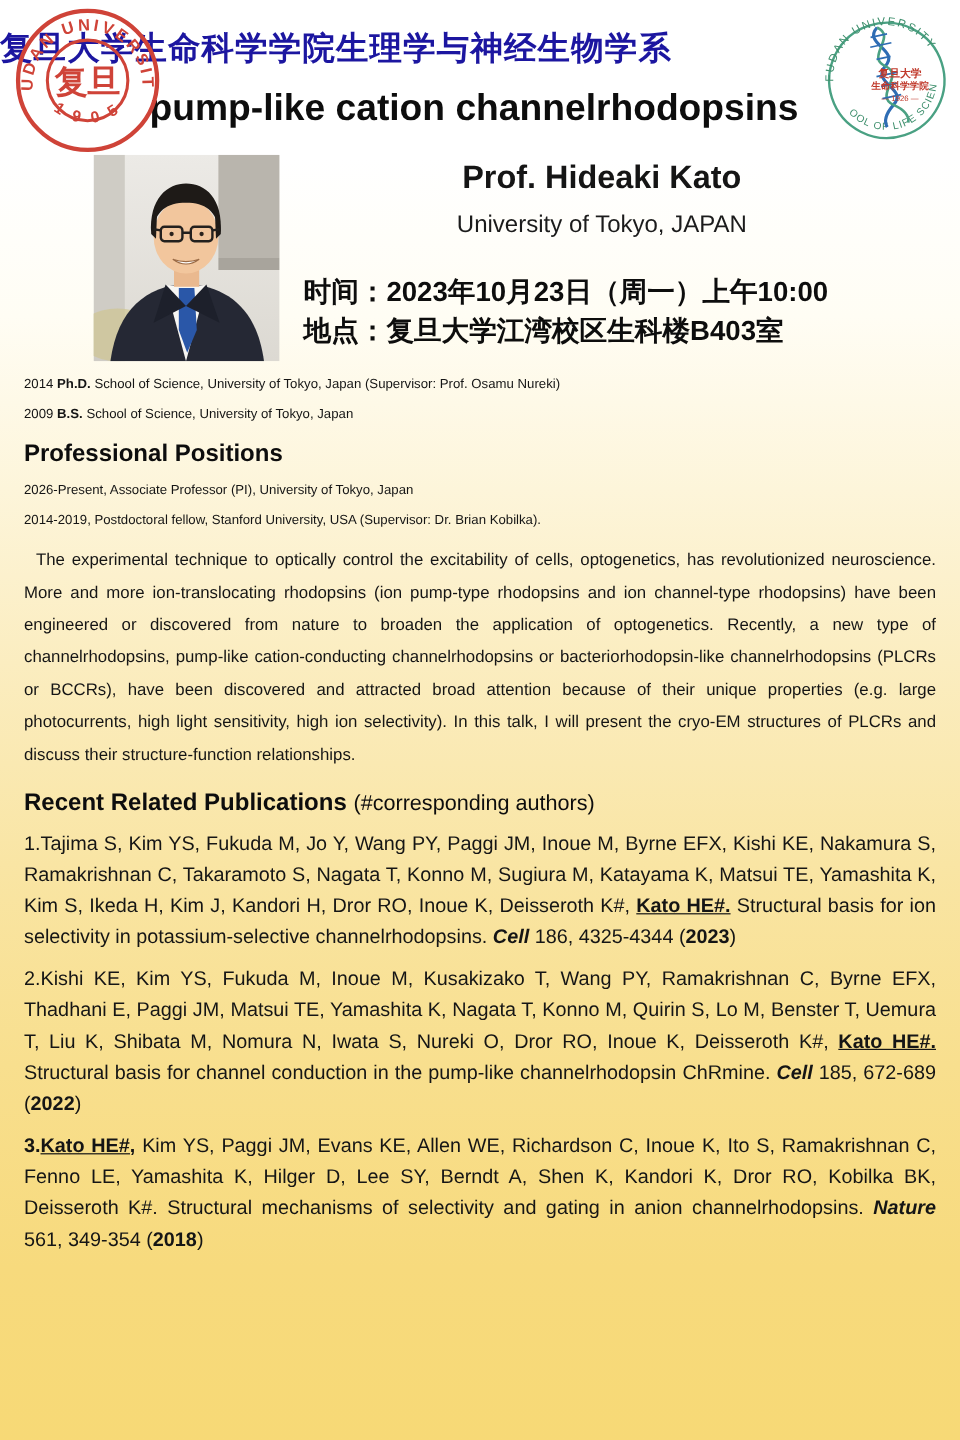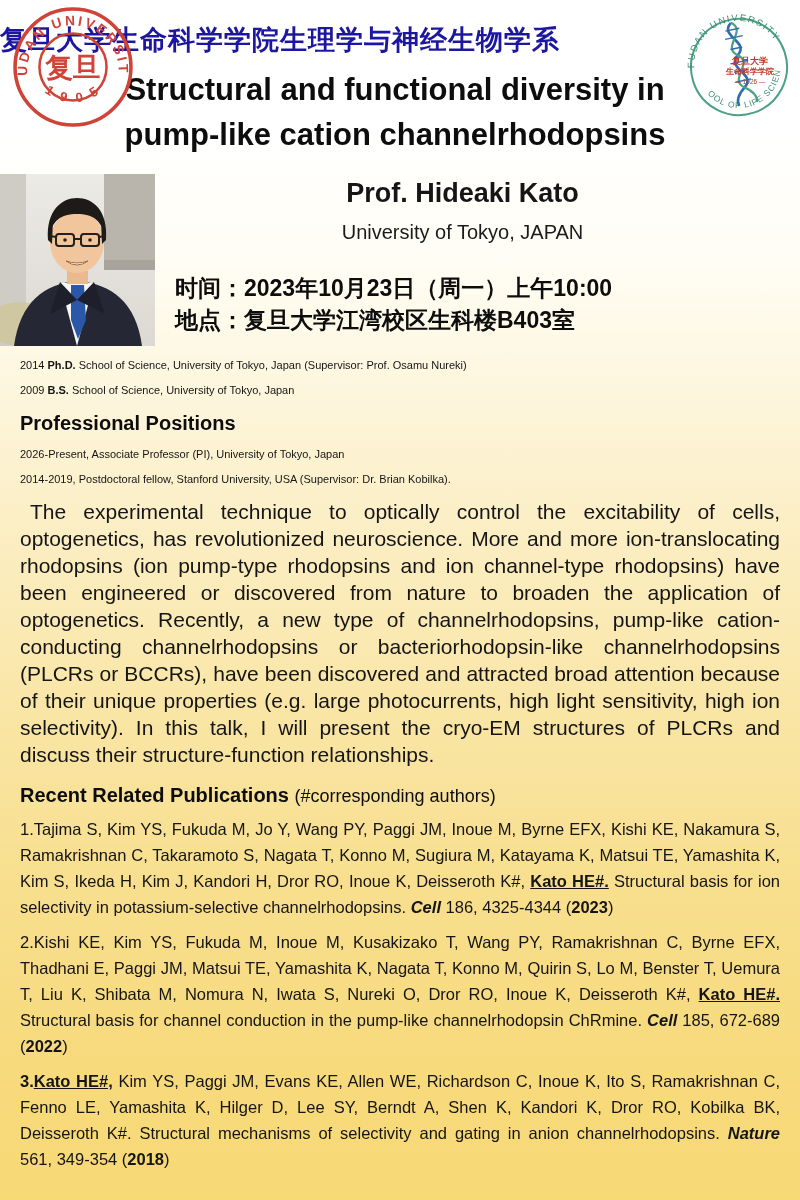--- a/index.html
+++ b/index.html
@@ -15,32 +15,32 @@
       #f8df8e 74%, #f7da7d 88%, #f7d976 100%);
     overflow:hidden;
   }
   
   .header{position:relative;padding-top:14px;}
   .logo-fudan{position:absolute;left:12px;top:6px;width:122px;height:122px;}
   .logo-sls{position:absolute;right:6px;top:6px;width:110px;height:122px;}
   .dept{text-align:left;font-size:27px;font-weight:bold;color:#1c16a0;margin:8px 0 10px;letter-spacing:1px;}
   .title{text-align:center;font-size:31px;font-weight:bold;line-height:1.45;color:#0d0d0d;margin:0 130px 0 120px;}
   
-  .speaker-row{display:flex;margin-top:16px;}
+  .speaker-row{display:flex;margin-top:16px;padding-left:78px;}
   .photo-wrap{width:155px;height:172px;flex:0 0 auto;}
   .speaker-info{flex:1;padding-top:4px;}
   .name{text-align:center;font-size:27px;font-weight:bold;margin-right:30px;}
   .affil{text-align:center;font-size:20px;margin:12px 30px 0 0;color:#1b1b1b;}
   .schedule{margin:28px 0 0 20px;font-size:23px;font-weight:bold;line-height:1.4;color:#0d0d0d;}
   
   .content{padding:0 20px;}
   .section-heading{font-size:20px;font-weight:bold;margin:16px 0 4px;color:#0d0d0d;}
   .heading-note{font-weight:normal;font-size:18px;}
   .line-item{font-size:11px;margin:13px 0;}
-  .abstract{font-size:21px;line-height:27px;text-align:justify;text-indent:10px;margin:10px 0 6px;}
+  .abstract{font-size:14px;line-height:27px;text-align:justify;text-indent:10px;margin:10px 0 6px;}
   .pub{font-size:16.5px;line-height:26px;text-align:justify;margin:9px 0;}
   .b{font-weight:bold;}
   .i{font-style:italic;}
   .u{text-decoration:underline;}
 </style>
 </head>
 <body>
 
 <div class="page">
 
@@ -90,21 +90,20 @@
       </g>
       <g text-anchor="middle">
         <text x="66" y="58" font-size="9" font-weight="bold" fill="#c0392b">复旦大学</text>
         <text x="66" y="68" font-size="8" font-weight="bold" fill="#c0392b">生命科学学院</text>
         <text x="66" y="78" font-size="6.5" fill="#c0392b">— 1926 —</text>
       </g>
     </svg>
 
     <div class="dept">复旦大学生命科学学院生理学与神经生物学系</div>
     <div class="title">
-      <div>Structural and functional diversity in</div>
       <div>pump-like cation channelrhodopsins</div>
     </div>
   </div>
 
   <div class="speaker-row">
 
     <svg class="photo-wrap" viewBox="0 0 155 172">
       <defs>
         <linearGradient id="photoBg" x1="0" y1="0" x2="0" y2="1">
           <stop offset="0" stop-color="#eceae6"></stop>

